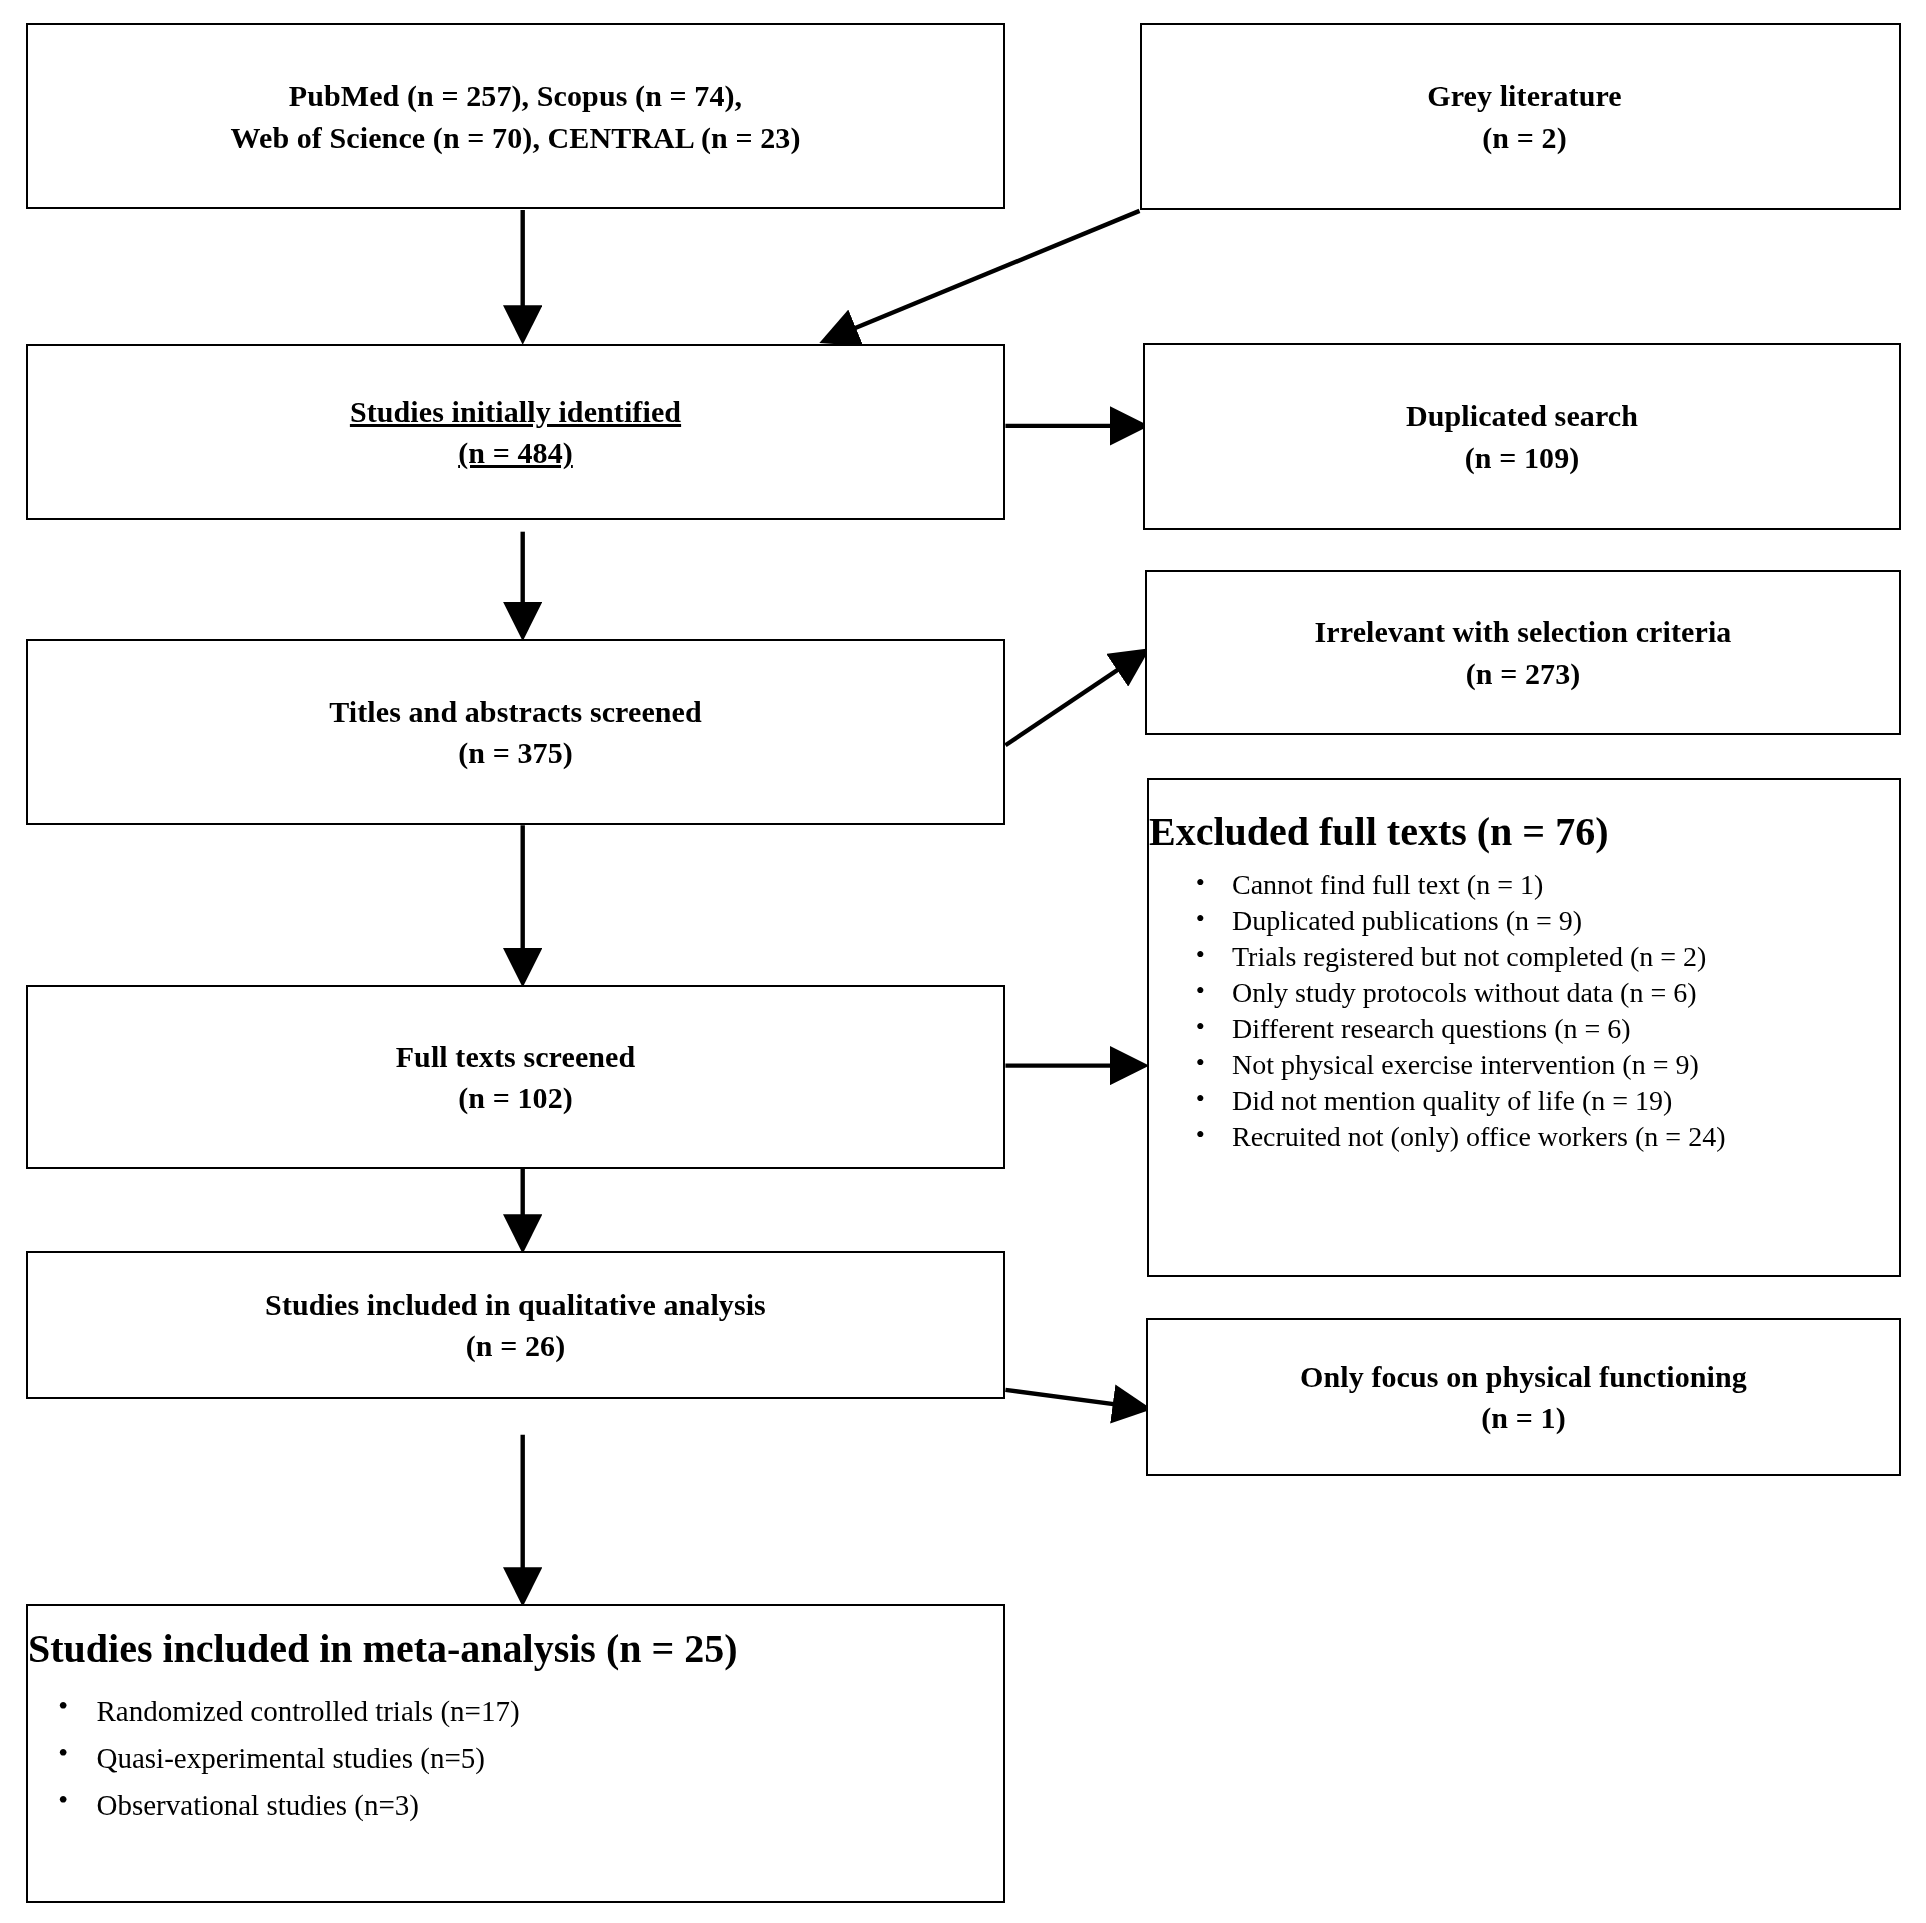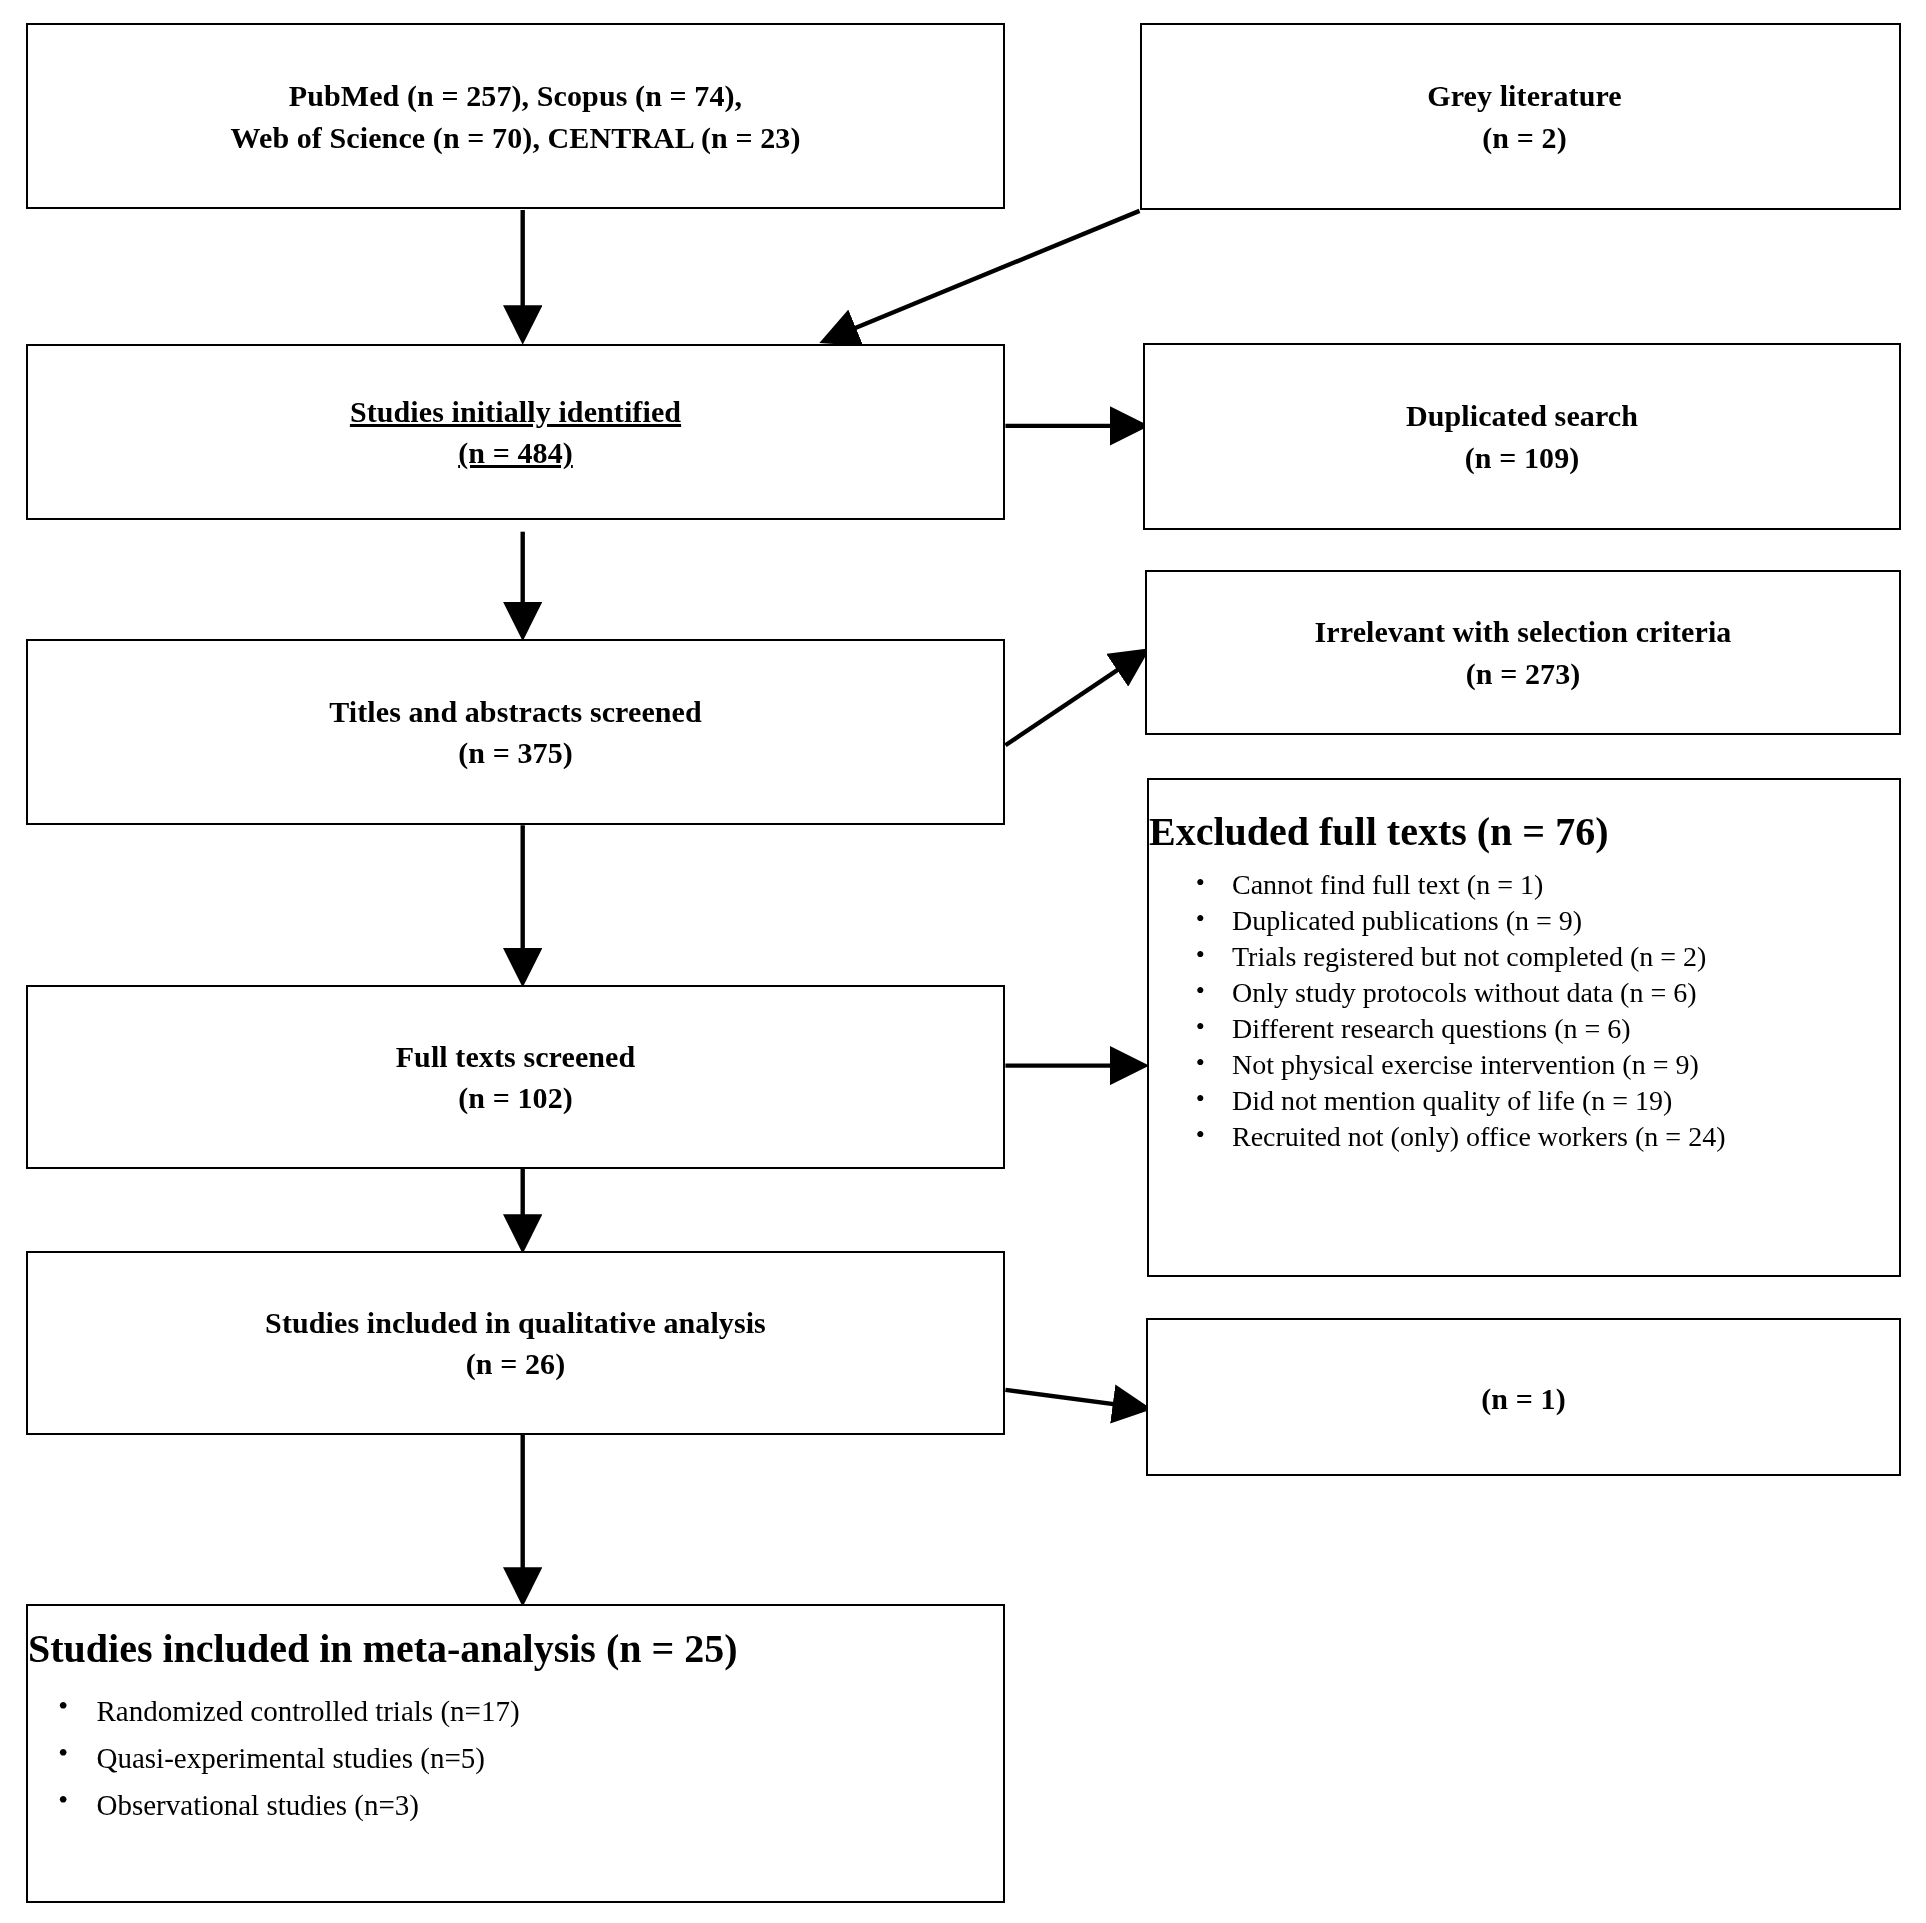--- a/index.html
+++ b/index.html
@@ -174,26 +174,27 @@
       <li>Duplicated publications (n = 9)</li>
       <li>Trials registered but not completed (n = 2)</li>
       <li>Only study protocols without data (n = 6)</li>
       <li>Different research questions (n = 6)</li>
       <li>Not physical exercise intervention (n = 9)</li>
       <li>Did not mention quality of life (n = 19)</li>
       <li>Recruited not (only) office workers (n = 24)</li>
     </ul>
   </div>
 
-  <div class="node" id="qualitative-box" style="left:26px; top:1251px; width:979px; height:184px;">
+  <div class="node" id="qualitative-box" style="left:26px; top:1251px; width:979px; height:148px;">
     <div class="nline">Studies included in qualitative analysis</div>
     <div class="nline sub">(n = 26)</div>
   </div>
 
   <div class="node" id="physical-functioning-box" style="left:1146px; top:1318px; width:755px; height:158px;">
+    <div class="nline">Only focus on physical functioning</div>
     <div class="nline sub">(n = 1)</div>
   </div>
 
   <div class="node listbox" id="meta-analysis-box" style="left:26px; top:1604px; width:979px; height:299px;">
     <div class="listtitle">Studies included in meta-analysis (n = 25)</div>
     <ul class="bullets">
       <li>Randomized controlled trials (n=17)</li>
       <li>Quasi-experimental studies (n=5)</li>
       <li>Observational studies (n=3)</li>
     </ul>

